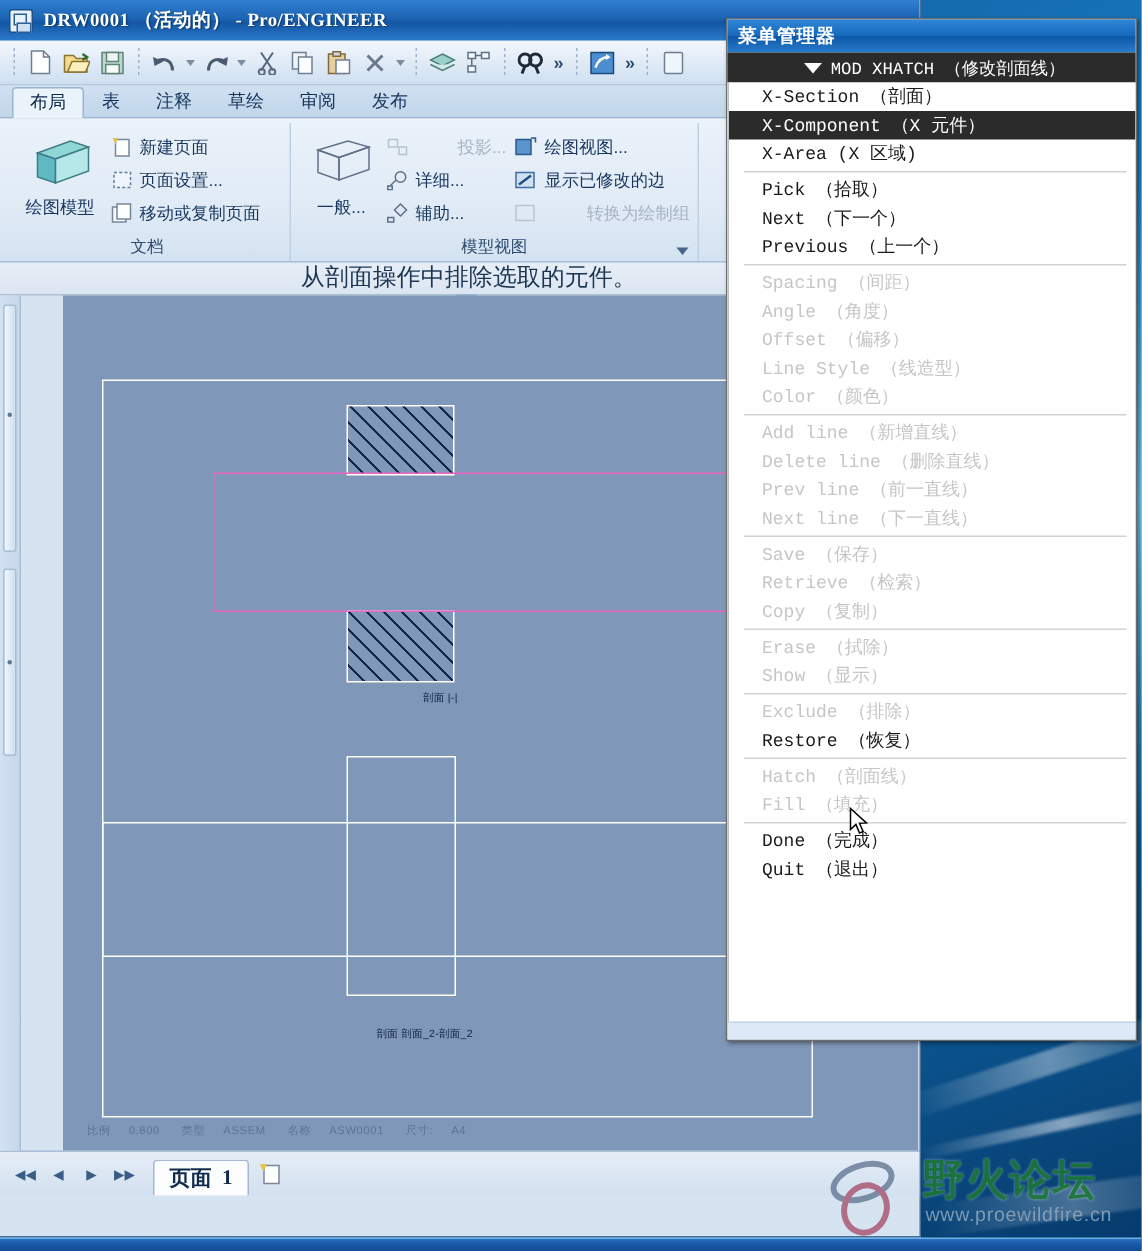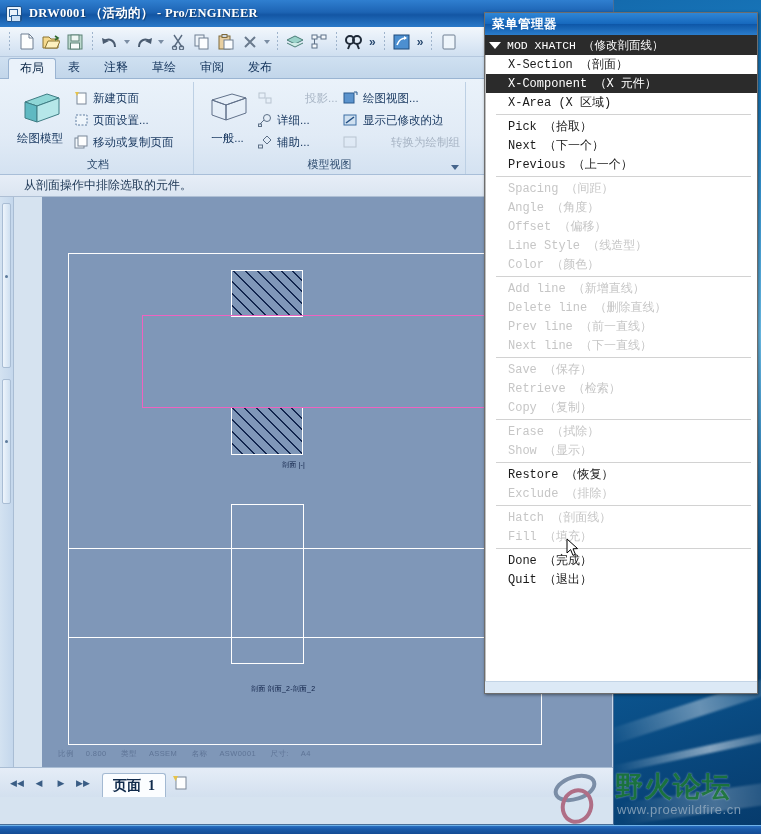--- a/index.html
+++ b/index.html
@@ -107,22 +107,22 @@
   .smalllist { display:flex; flex-direction:column; justify-content:center; padding-top:3px;}
   .smallitem { display:flex; align-items:center; height:22px; font-size:11.5px; color:#16365e; white-space:nowrap;}
   .smallitem.dim { color:#a7b4c4;gap:28px; }
   .smallitem .ic { width:18px; height:16px; margin-right:3px; flex:none; display:flex; align-items:center; justify-content:center;}
   .col2 { display:flex; }
 
   
   #msgbar {
     height: 22px; background: linear-gradient(180deg,#e7eef7,#dbe5f1);
     border-bottom: 1px solid #aebfd4;
-    display:flex; align-items:center; padding-left:24px;
-    font-size: 12px; color:#1b3553;
+    display:flex; align-items:center; padding-left:12px;
+    font-size: 16px; color:#1b3553;flex-direction:column;
   }
   #msgbar .spacer { flex:1; }
   #msgbar .mini-sep { width:1px;height:14px;background:#b4c4d8; margin:0 4px;}
   #msgbar .mini-box { width:14px;height:15px;border:1px solid #9db2c9;background:#f6fafe;margin-right:4px;}
 
   
   #graphics-wrap { position:relative; height: 570px; display:flex;gap:28px; }
   #left-rail {
     width: 14px; background: linear-gradient(90deg,#d3e2f1,#c4d7ec);
     border-right:1px solid #a9bdd4; position:relative;
@@ -176,21 +176,21 @@
     display:flex; flex-direction:column;
   }
   #mm-title {
     height:22px; background: linear-gradient(180deg,#2f86d6 0%, #1668bd 50%, #0e57a8 52%, #2a7ccb 100%);
     color:#fff; font-size:12.5px; font-weight:bold; display:flex; align-items:center;
     padding-left:7px; letter-spacing:.5px;
   }
   #mm-header {
     height:20px; background:#2b2b2b; color:#ffffff; display:flex; align-items:center;
     font-family:"Liberation Mono","DejaVu Sans Mono",monospace; font-size:11.5px;
-    padding-left:4px; letter-spacing:0px;
+    padding-left:4px; letter-spacing:0px;justify-content:center;
   }
   #mm-header .caret { width:0;height:0;border-left:6px solid transparent;border-right:6px solid transparent;
                       border-top:7px solid #ffffff; margin-right:6px; }
   #mm-list { flex:1; background:#ffffff; padding:0; overflow:hidden; border-left:1px solid #bfbfbf; }
   .mm-item {
     height:19px; display:flex; align-items:center;
     font-family:"Liberation Mono","DejaVu Sans Mono",monospace;
     font-size:12px; color:#1a1a1a; padding-left:22px; white-space:nowrap;
   }
   .mm-item.disabled { color:#c6c6c6; }
@@ -585,22 +585,22 @@
 
     <div class="mm-item disabled">Save （保存）</div>
     <div class="mm-item disabled">Retrieve （检索）</div>
     <div class="mm-item disabled">Copy （复制）</div>
     <div class="mm-divider"></div>
 
     <div class="mm-item disabled">Erase （拭除）</div>
     <div class="mm-item disabled">Show （显示）</div>
     <div class="mm-divider"></div>
 
+    <div class="mm-item disabled">Exclude （排除）</div>
     <div class="mm-item">Restore （恢复）</div>
-    <div class="mm-item disabled">Exclude （排除）</div>
     <div class="mm-divider"></div>
 
     <div class="mm-item disabled">Hatch （剖面线）</div>
     <div class="mm-item disabled">Fill （填充）</div>
     <div class="mm-divider"></div>
 
     <div class="mm-item bold">Done （完成）</div>
     <div class="mm-item">Quit （退出）</div>
   </div>
   <div id="mm-footer"></div>

